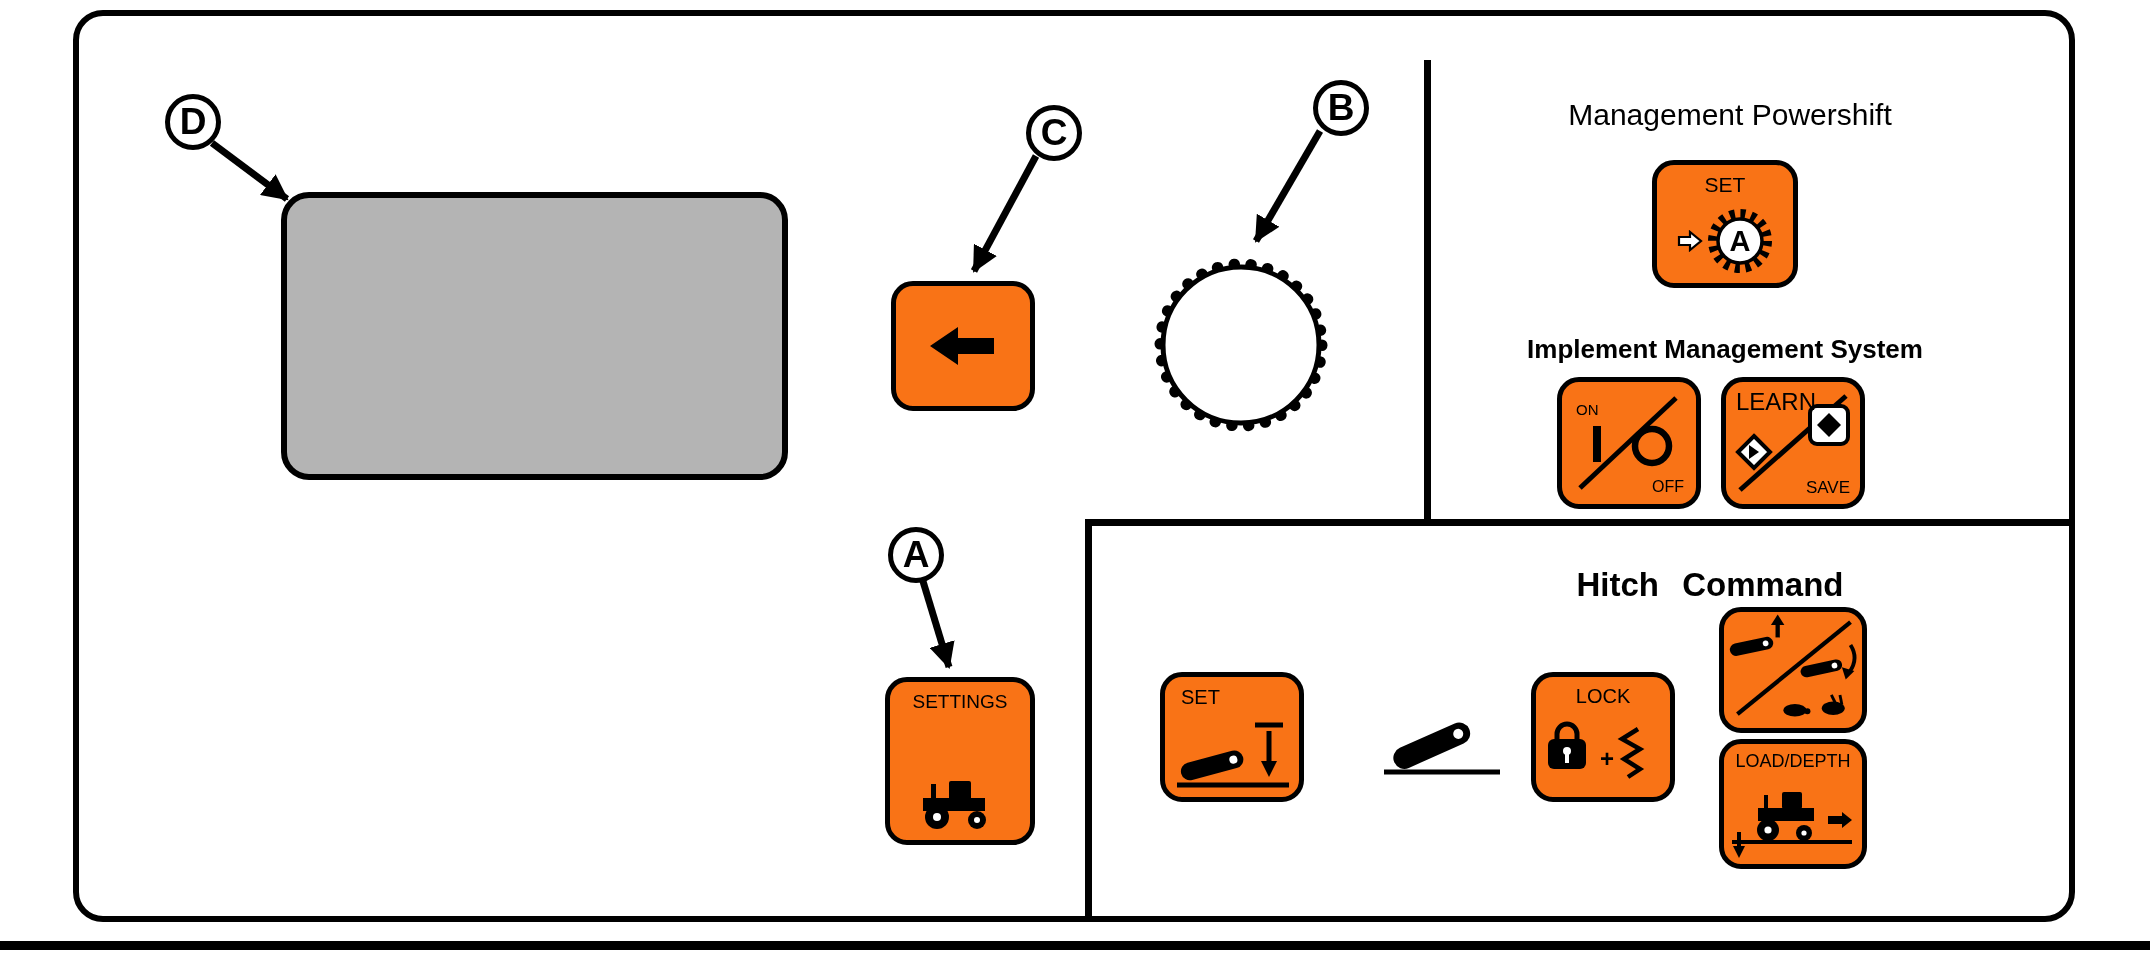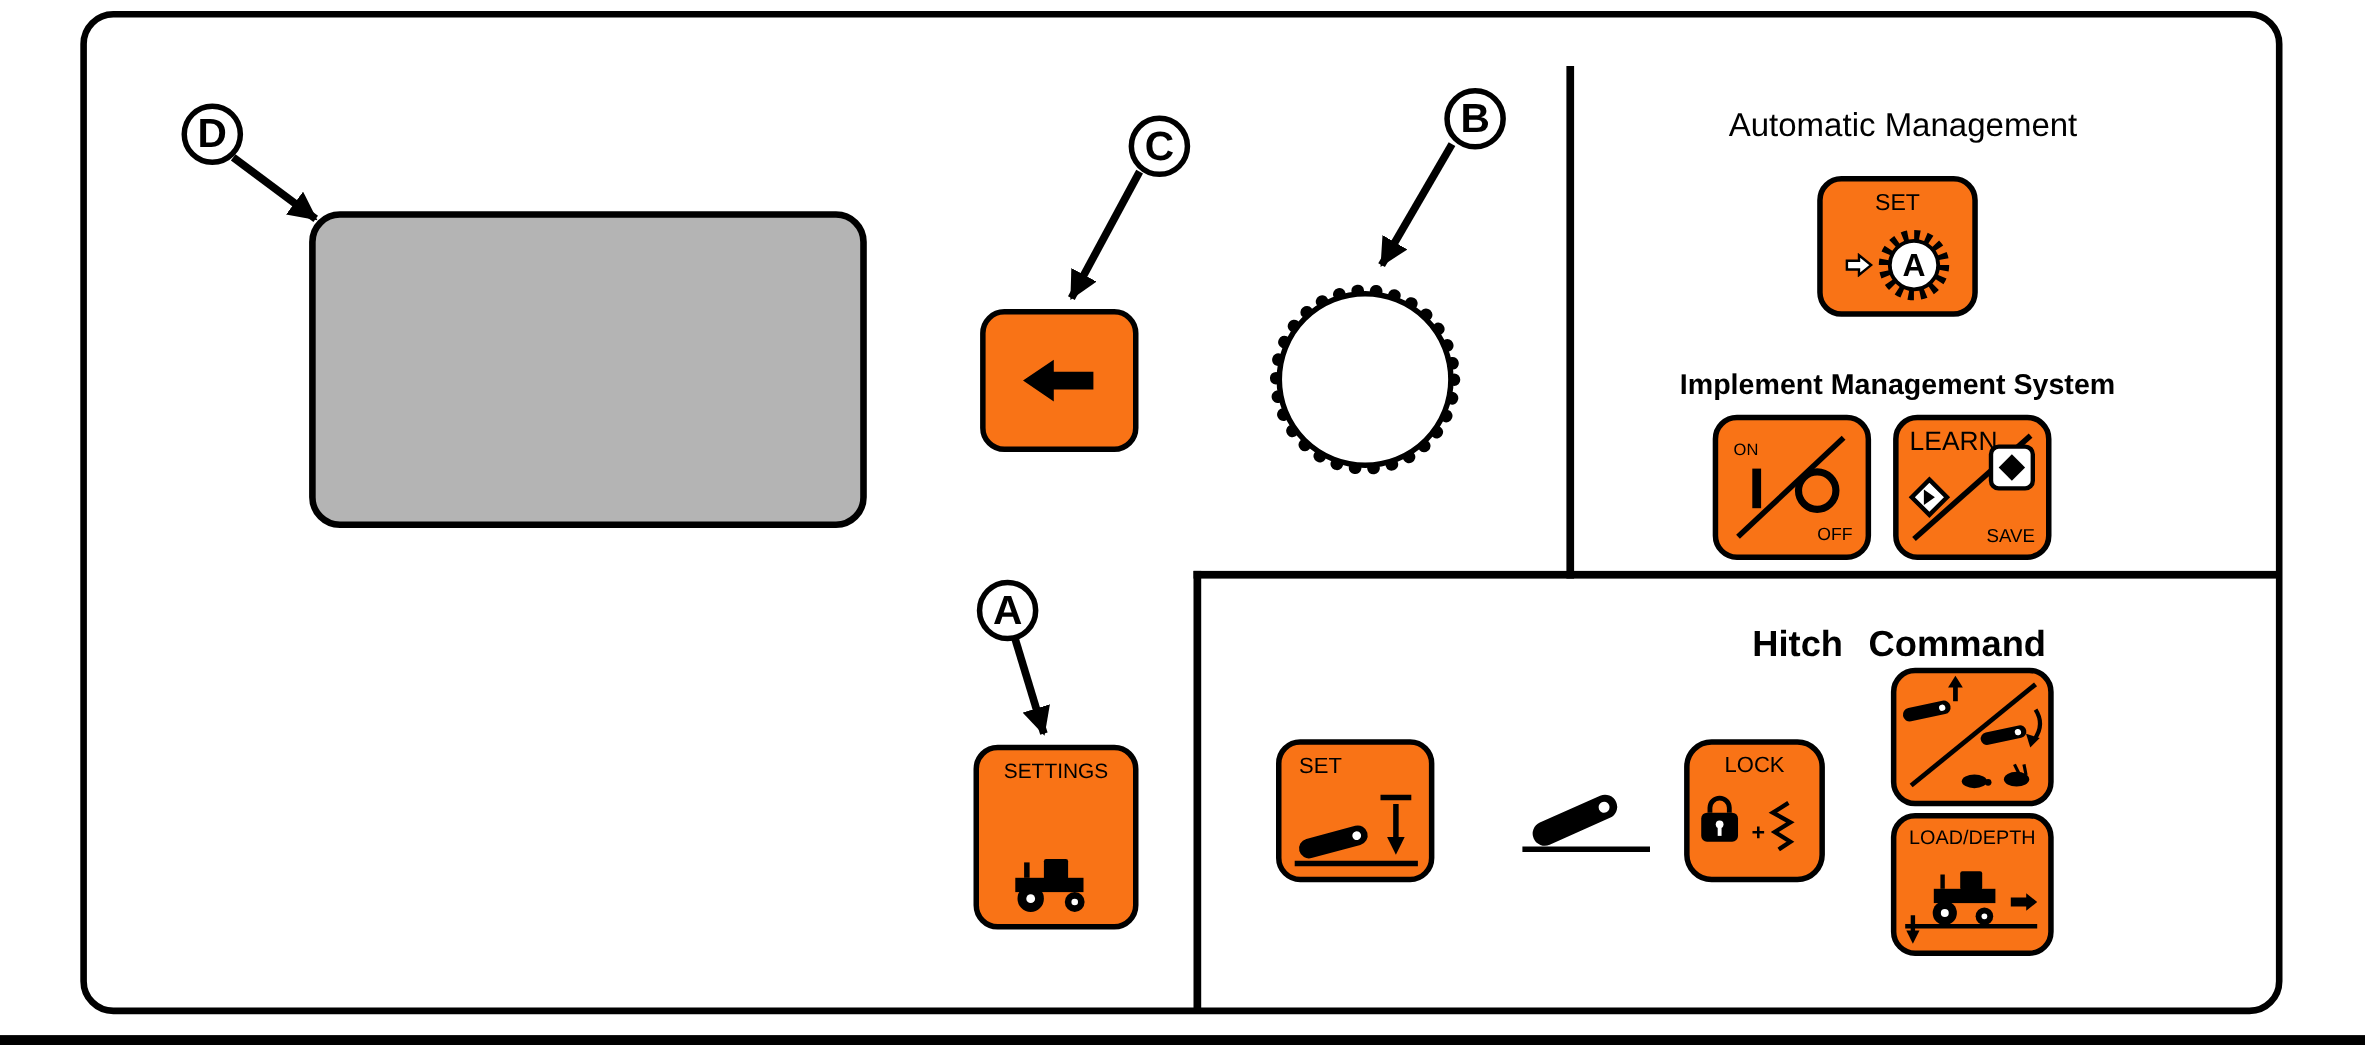--- a/index.html
+++ b/index.html
@@ -91,21 +91,21 @@
       <marker id="ah" markerUnits="userSpaceOnUse" markerWidth="30" markerHeight="26" refX="24" refY="13" orient="auto">
         <polygon points="0,0 26,13 0,26" fill="#000"></polygon>
       </marker>
     </defs>
     <line x1="212" y1="143" x2="287" y2="199" stroke="#000" stroke-width="7" marker-end="url(#ah)"></line>
     <line x1="1036" y1="156" x2="974" y2="271" stroke="#000" stroke-width="7" marker-end="url(#ah)"></line>
     <line x1="1320" y1="131" x2="1256" y2="241" stroke="#000" stroke-width="7" marker-end="url(#ah)"></line>
     <line x1="922" y1="578" x2="949" y2="667" stroke="#000" stroke-width="7" marker-end="url(#ah)"></line>
   </svg>
 
-  <div class="title" style="left:1480px;top:98px;width:500px;font-size:30px;">Automatic Management</div>
+  <div class="title" style="left:1480px;top:98px;width:500px;font-size:30px;">Management Powershift</div>
 
   <div class="btn" style="left:1652px;top:160px;width:146px;height:128px;">
     <div class="lbl" style="left:0;right:0;top:9px;text-align:center;font-size:21px;">SET</div>
     <div class="icon-row">
       <svg width="26" height="22" viewBox="0 0 26 22">
         <polygon points="2,7 13,7 13,2 24,11 13,20 13,15 2,15" fill="#fff" stroke="#000" stroke-width="2.2"></polygon>
       </svg>
       <svg width="68" height="68" viewBox="0 0 68 68">
         <circle cx="34" cy="34" r="27" fill="none" stroke="#000" stroke-width="10" stroke-dasharray="5 5.6"></circle>
         <circle cx="34" cy="34" r="22" fill="#fff" stroke="#000" stroke-width="3.5"></circle>
@@ -135,21 +135,21 @@
       </g>
       <g transform="translate(84,24)">
         <rect x="0" y="0" width="38" height="38" rx="7" fill="#fff" stroke="#000" stroke-width="4"></rect>
         <polygon points="19,7 31,19 19,31 7,19" fill="#000"></polygon>
       </g>
     </svg>
     <div class="lbl" style="left:10px;top:8px;font-size:24px;">LEARN</div>
     <div class="lbl" style="right:10px;bottom:8px;font-size:17px;">SAVE</div>
   </div>
 
-  <div class="title" style="left:1420px;top:566px;width:440px;font-size:33px;font-weight:bold;word-spacing:14px;text-align:right;">Hitch Command</div>
+  <div class="title" style="left:1490px;top:566px;width:440px;font-size:33px;font-weight:bold;word-spacing:14px;">Hitch Command</div>
 
   <div class="btn" style="left:1160px;top:672px;width:144px;height:130px;">
     <div class="lbl" style="left:16px;top:10px;font-size:20px;">SET</div>
     <svg width="120" height="88" viewBox="0 0 120 88" style="position:absolute;left:8px;bottom:4px;">
       <line x1="4" y1="80" x2="116" y2="80" stroke="#000" stroke-width="5"></line>
       <g transform="rotate(-15 22 66)">
         <rect x="8" y="56" width="64" height="18" rx="9" fill="#000"></rect>
         <circle cx="62" cy="65" r="4" fill="#fff"></circle>
       </g>
       <line x1="82" y1="20" x2="110" y2="20" stroke="#000" stroke-width="5"></line>
@@ -159,21 +159,21 @@
   </div>
 
   <svg style="position:absolute;left:1382px;top:688px;" width="125" height="95" viewBox="0 0 125 95">
     <line x1="2" y1="84" x2="118" y2="84" stroke="#000" stroke-width="5"></line>
     <g transform="rotate(-24 20 72)">
       <rect x="12" y="60" width="82" height="22" rx="11" fill="#000"></rect>
       <circle cx="82" cy="71" r="5" fill="#fff"></circle>
     </g>
   </svg>
 
-  <div class="btn" style="left:1531px;top:672px;width:128px;height:130px;border-radius:25px;">
+  <div class="btn" style="left:1531px;top:672px;width:144px;height:130px;">
     <div class="lbl" style="left:0;right:0;top:9px;text-align:center;font-size:20px;">LOCK</div>
     <svg class="fillsvg" viewBox="0 0 134 120">
       <g transform="translate(12,40)">
         <path d="M9,22 v-5 a10,10 0 0 1 20,0 v5" fill="none" stroke="#000" stroke-width="5"></path>
         <rect x="0" y="22" width="38" height="30" rx="6" fill="#000"></rect>
         <circle cx="19" cy="34" r="4" fill="#fff"></circle>
         <rect x="17" y="37" width="4" height="9" fill="#fff"></rect>
       </g>
       <text x="64" y="90" font-size="24" font-weight="bold" font-family="Liberation Sans, sans-serif">+</text>
       <polyline transform="translate(86,52)" points="16,0 0,10 18,20 2,30 18,40 6,48" fill="none" stroke="#000" stroke-width="4.5"></polyline>

